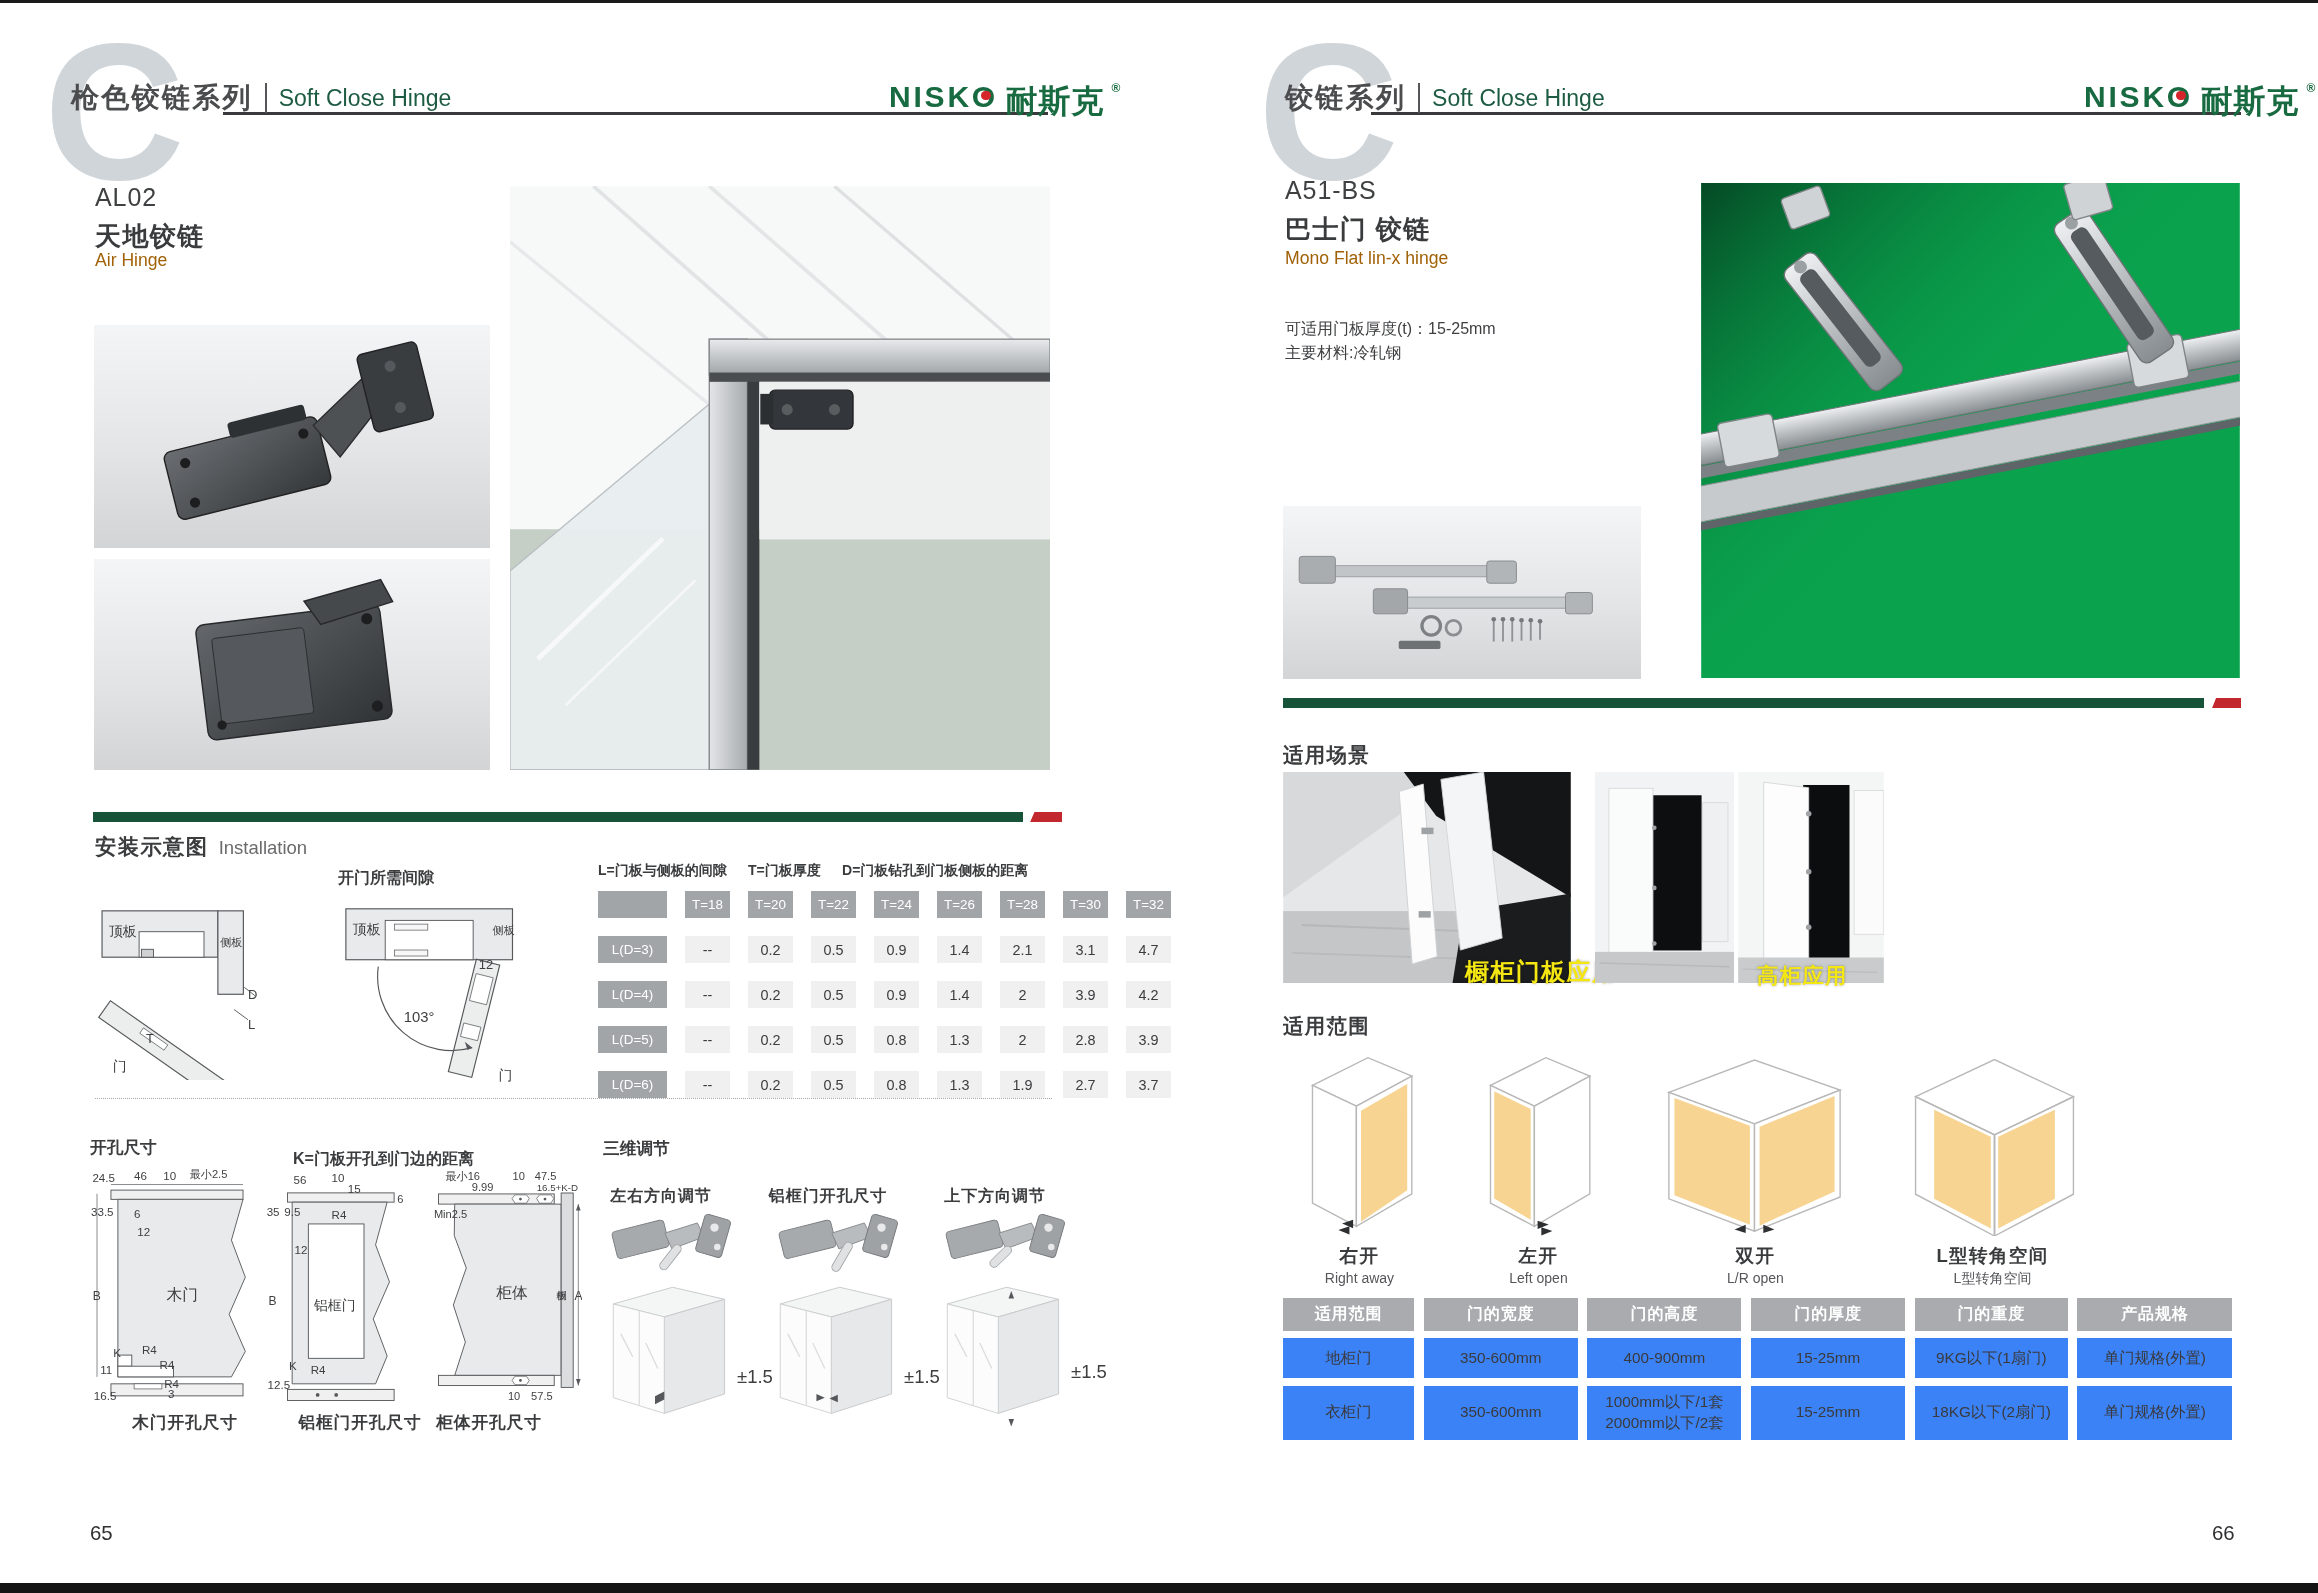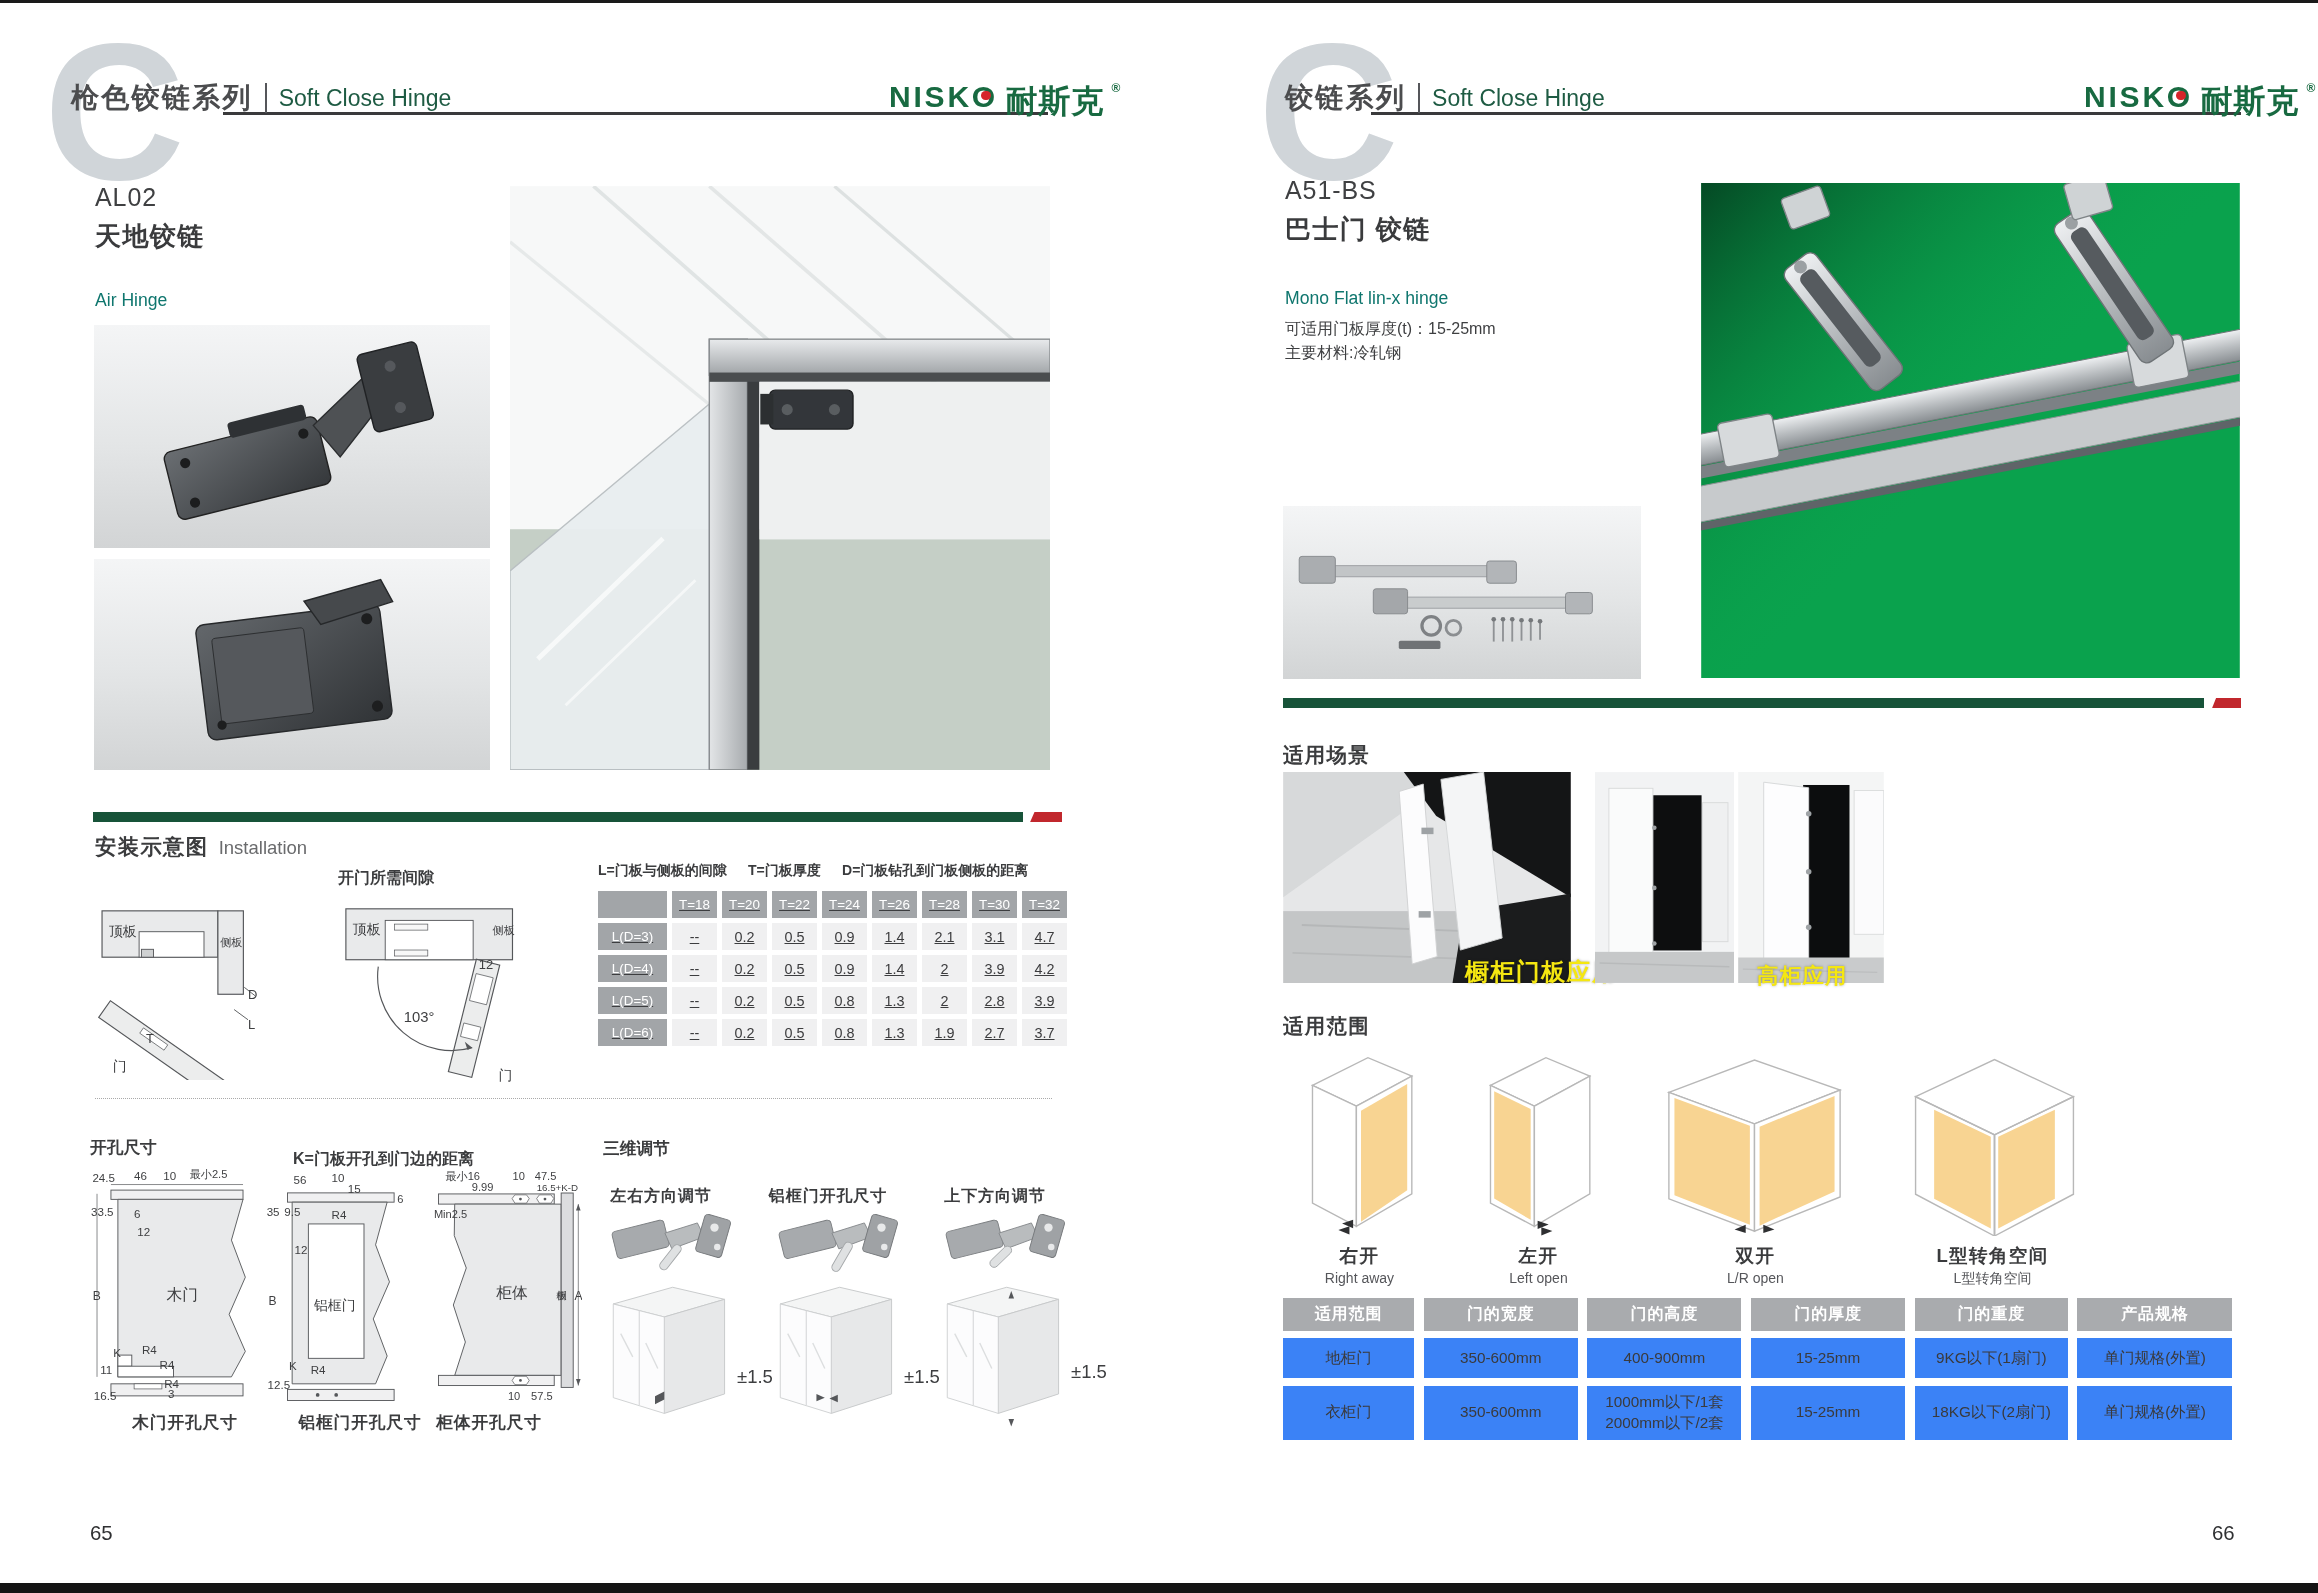--- a/index.html
+++ b/index.html
@@ -16,36 +16,36 @@
   .h-sub{font-size:23px;color:#1e5b43;}
   .h-underline{height:3.2px;background:#3a3a3c;}
   .logo{display:flex;align-items:flex-start;gap:7.4px;z-index:2;}
   .logo-en{font-size:30px;font-weight:bold;color:#186a41;letter-spacing:2.8px;position:relative;}
   .logo-dot{position:absolute;width:9.3px;height:9.3px;border-radius:50%;background:#d5252a;right:7.4px;top:11px;}
   .logo-cn{font-size:32px;font-weight:bold;color:#186a41;letter-spacing:0.9px;}
   .logo-reg{font-size:12px;color:#186a41;font-weight:bold;margin-top:0.9px;}
   
   .p-code{font-size:25px;color:#3f4042;letter-spacing:0.9px;}
   .p-cn{font-size:26px;font-weight:bold;color:#3a3b3d;letter-spacing:1.4px;}
-  .p-en{font-size:17.6px;color:#0f766e;margin-top:40px;}
+  .p-en{font-size:17.6px;color:#a16207;}
   .p-spec{font-size:16px;color:#3e3f41;}
   
   .photo{background:linear-gradient(180deg,#f4f5f6 0%,#e3e5e6 55%,#d2d4d5 100%);overflow:hidden;}
   
   .bar-green{background:#175339;}
   .bar-red{background:#c1272d;clip-path:polygon(14% 0,100% 0,100% 100%,0 100%);}
   
   .sec-cn{font-size:21.3px;font-weight:bold;color:#3b3c3e;letter-spacing:1.4px;}
   .sec-en{font-size:18.5px;color:#6a6b6d;}
   .note{font-size:16px;font-weight:bold;color:#3b3c3e;}
   .caption{font-size:16.7px;font-weight:bold;color:#3b3c3e;text-align:center;letter-spacing:0.9px;}
   .dotted{border-top:1.9px dotted #a9a9a9;}
   
   .legend{display:flex;gap:21.3px;font-size:14px;font-weight:bold;color:#3b3c3e;white-space:nowrap;}
-  #table1{display:grid;grid-template-columns:69px repeat(8,45px);grid-auto-rows:27px;gap:5px;text-decoration:underline;}
+  #table1{display:grid;grid-template-columns:69px repeat(8,45px);grid-auto-rows:27px;gap:18px;}
   #table1 .head{background:#a2a5a8;color:#ffffff;font-size:13.4px;display:flex;align-items:center;justify-content:center;}
   #table1 .data{background:#f0f0f1;color:#3c3c3e;font-size:14.4px;display:flex;align-items:center;justify-content:center;}
   
   #table2{display:grid;grid-template-columns:131px 154px 154px 154px 153px 155px;grid-template-rows:33px 40px 54px;column-gap:9.7px;row-gap:7.4px;}
   #table2 .head{background:#a9abae;color:#ffffff;font-size:16px;font-weight:bold;display:flex;align-items:center;justify-content:center;letter-spacing:0.9px;}
   #table2 .data{background:#3b82f6;color:#3a3a3c;font-size:15.3px;display:flex;align-items:center;justify-content:center;text-align:left;white-space:pre-line;line-height:1.35;}
   
   .scene-label{font-weight:bold;color:#f5e711;letter-spacing:1.4px;text-shadow:0 0 2.8px rgba(0,0,0,.35);}
   
   .rng-cn{font-size:18.5px;font-weight:bold;color:#3a3b3d;text-align:center;letter-spacing:1.4px;}

